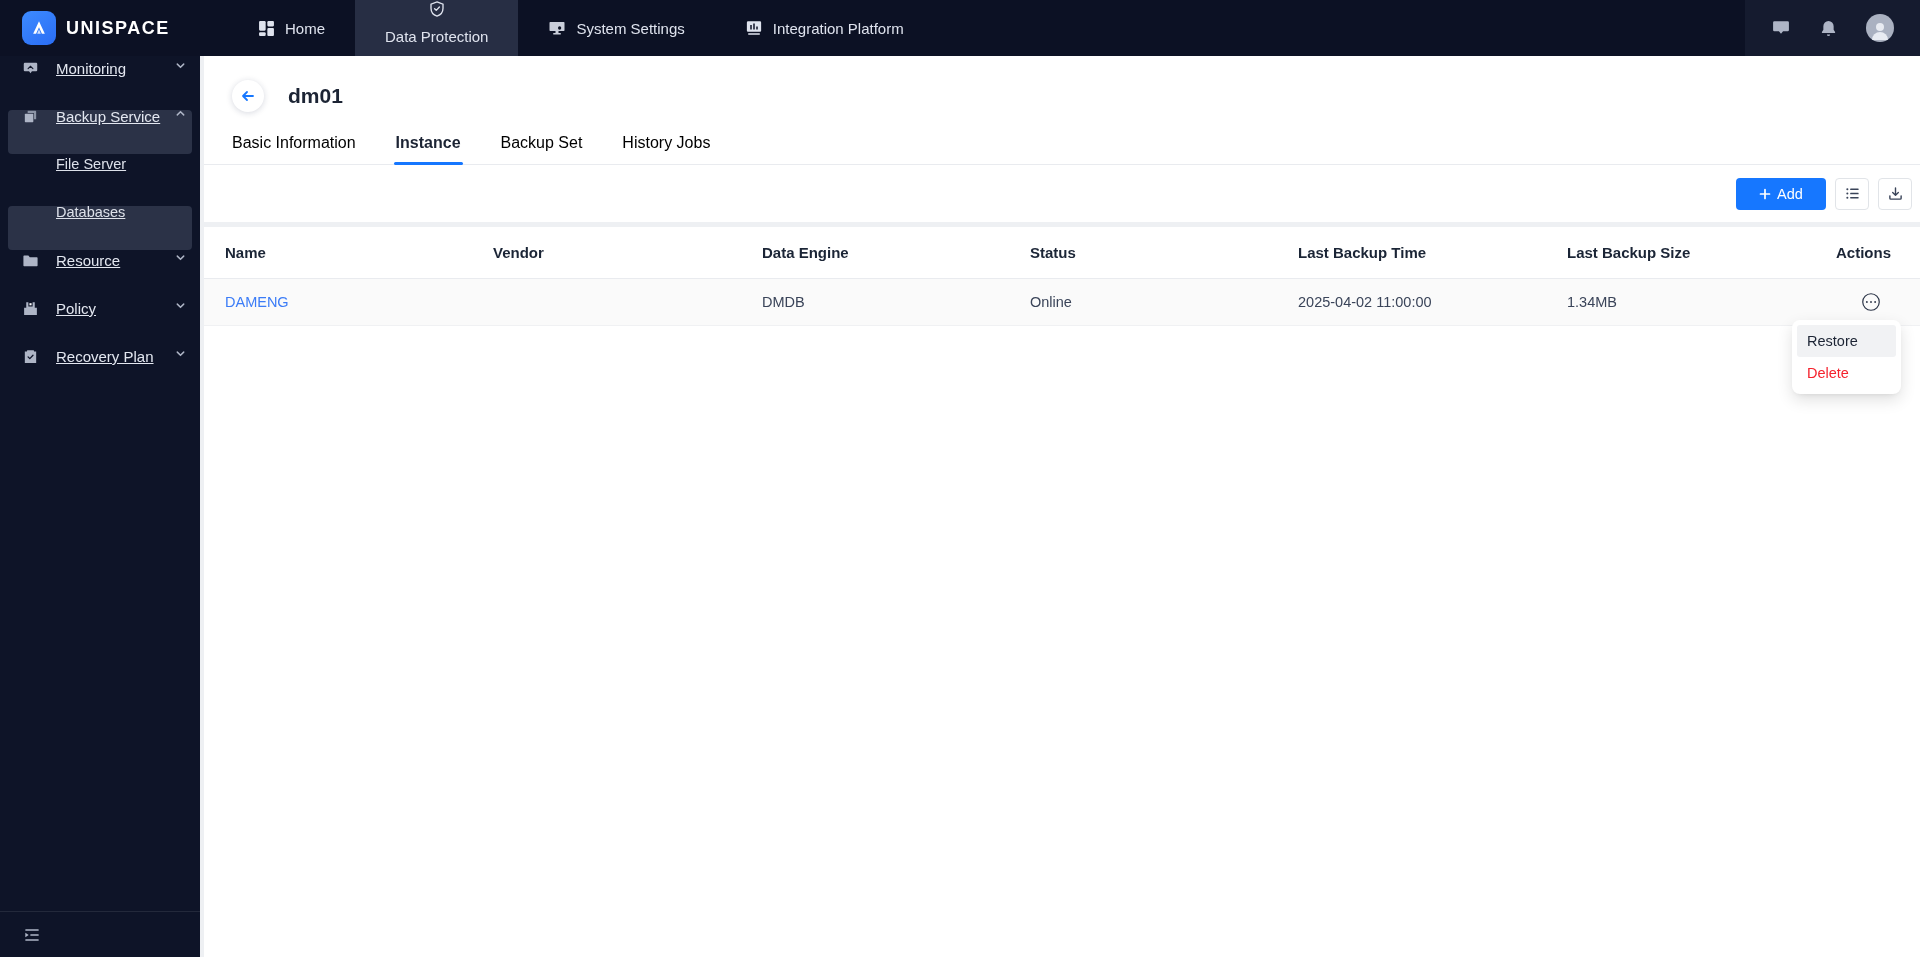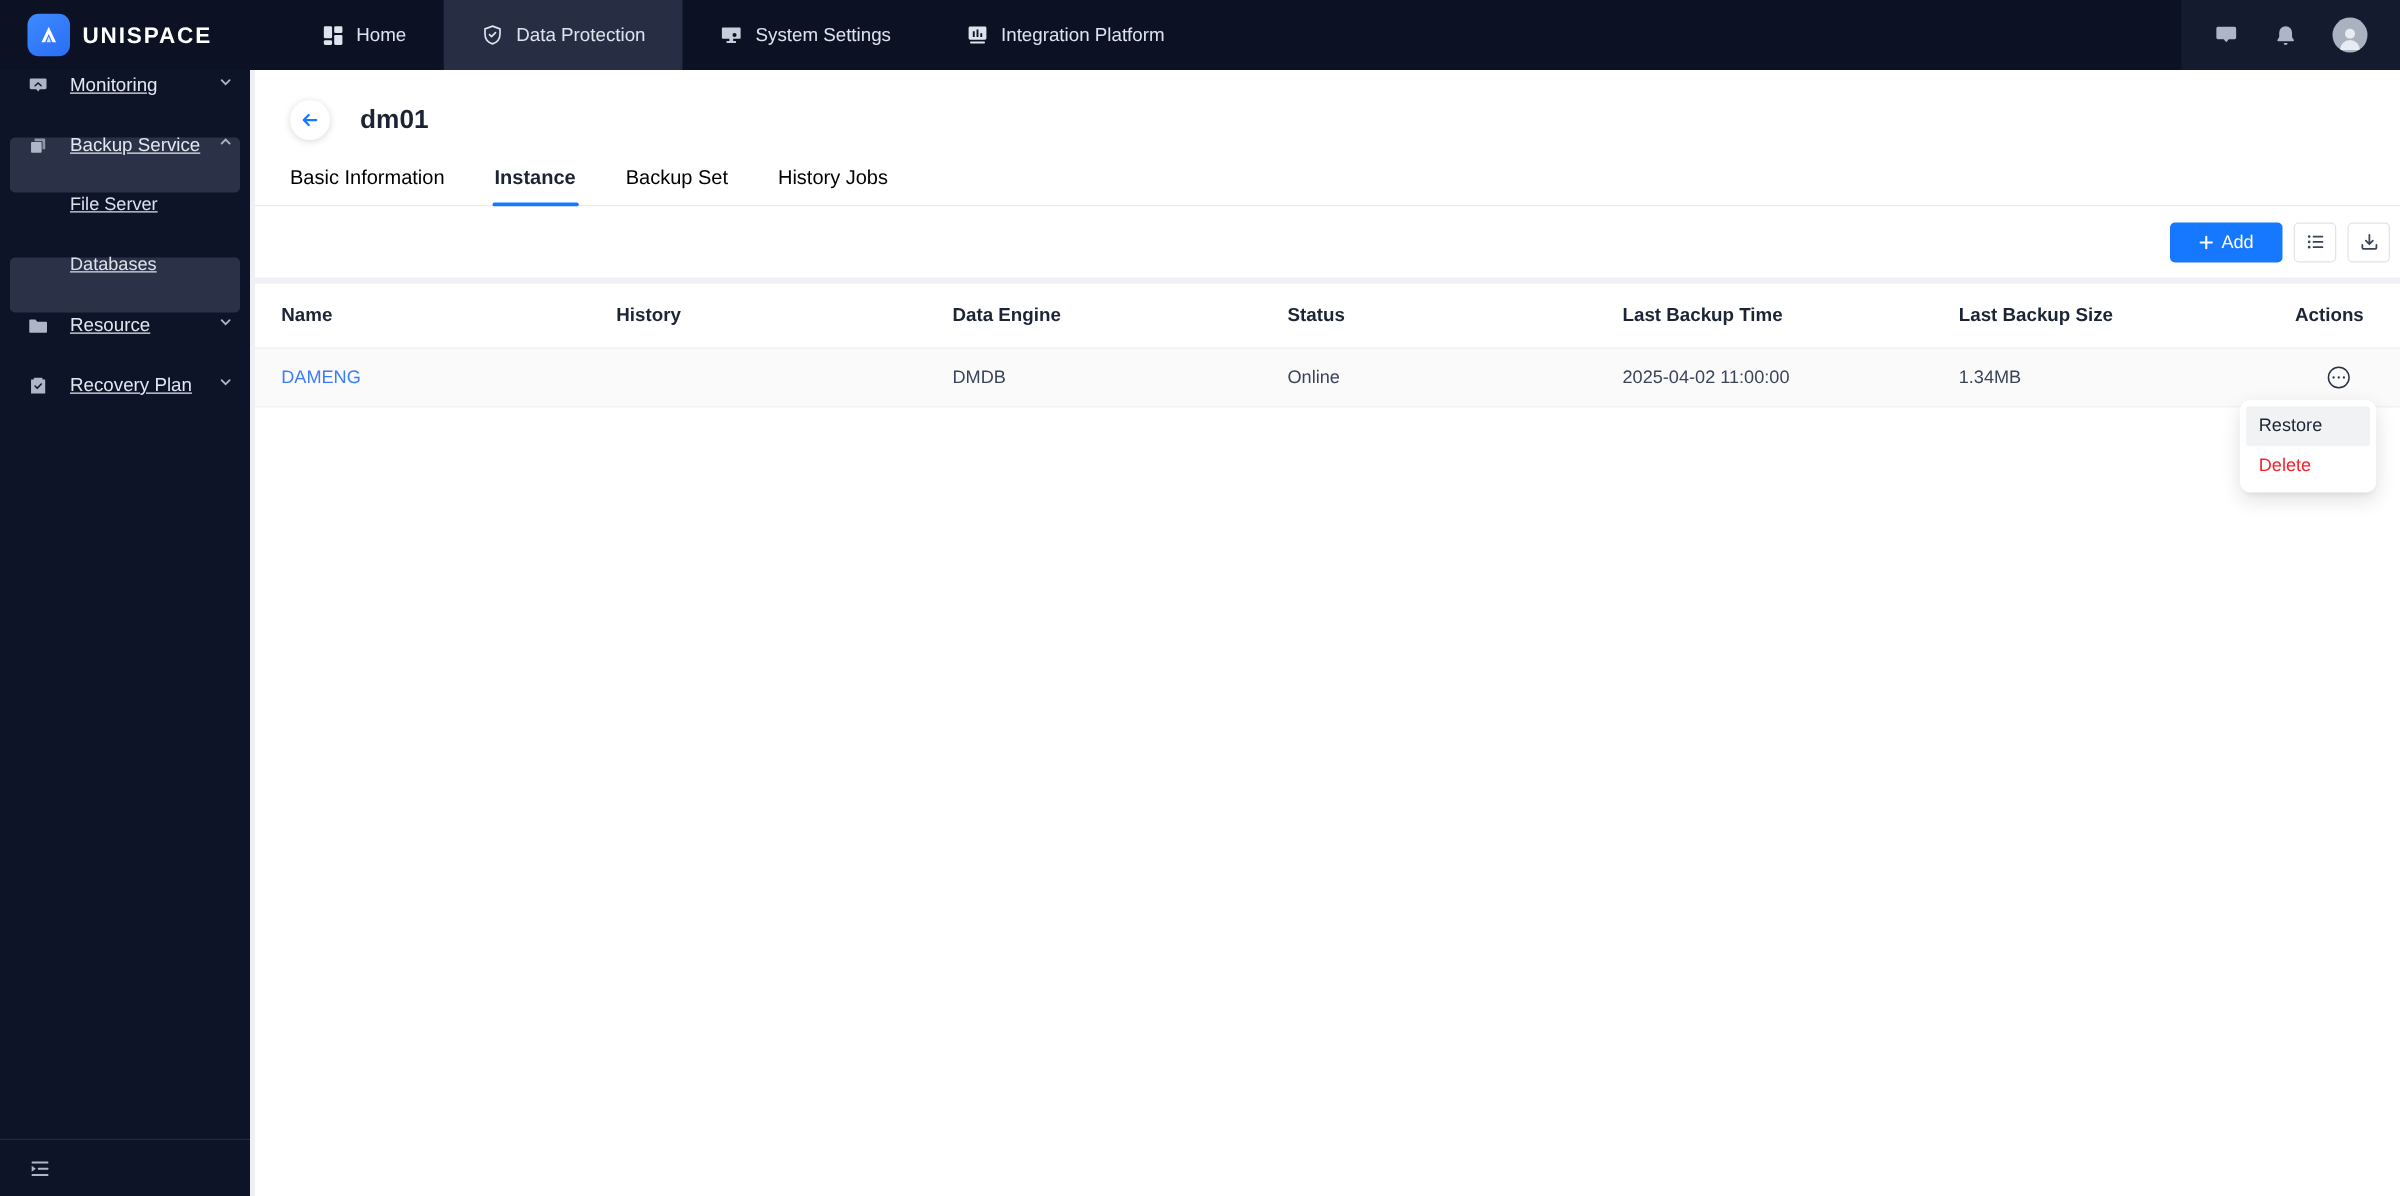--- a/index.html
+++ b/index.html
@@ -9,21 +9,21 @@
   
   .topbar { height:56px; background:var(--navbar-bg); display:flex; align-items:stretch; color:#e7eaf2; }
   .brand { width:200px; display:flex; align-items:center; padding-left:22px; flex:0 0 auto; }
   .brand-logo { width:34px; height:34px; border-radius:9px;
     background:linear-gradient(145deg,#3d8bff 0%,#2a6df5 100%);
     display:flex; align-items:center; justify-content:center; }
   .brand-name { color:#fff; font-size:18px; font-weight:bold; letter-spacing:1.5px; margin-left:10px; }
   .topnav { display:flex; align-items:stretch; margin-left:28px; }
   .topnav-item { display:flex; align-items:center; gap:10px; padding:0 30px; font-size:15px;
     color:#dfe3ee; cursor:pointer; white-space:nowrap; }
-  .topnav-item.active { background:var(--navbar-active-bg); }
+  .topnav-item.active { background:var(--navbar-active-bg);flex-direction:column; }
   .topnav-item svg { flex:0 0 auto; }
   .topbar-spacer { flex:1; }
   .topbar-right { background:var(--navbar-right-bg); display:flex; align-items:center; gap:28px; padding:0 26px; }
   .topbar-right .tb-icon { color:#aeb5c6; display:flex; align-items:center; cursor:pointer; }
   .avatar { width:28px; height:28px; border-radius:50%; background:#aab1c1; display:flex; align-items:flex-end;
     justify-content:center; overflow:hidden; cursor:pointer; }
 
   
   .shell { display:flex; height:901px; }
 
@@ -192,20 +192,34 @@
       <span class="s-label">Resource</span>
       <span class="s-chev">
         <svg width="11" height="11" viewBox="0 0 12 12" fill="none" stroke="currentColor" stroke-width="1.6" stroke-linecap="round">
             <path d="M2.5 4.5 L6 8 L9.5 4.5"></path>
           </svg>
       </span>
     </div>
     <div class="side-item">
       <span class="s-icon">
         <svg width="17" height="17" viewBox="0 0 24 24" fill="currentColor">
+          <path d="M6 3 h12 v8 h3 v10 H3 V11 h3 Z M9 3 v6 h6 V3 Z" fill-rule="evenodd"></path>
+          <rect x="10.5" y="4.5" width="3" height="3" fill="#fff"></rect>
+        </svg>
+      </span>
+      <span class="s-label">Policy</span>
+      <span class="s-chev">
+        <svg width="11" height="11" viewBox="0 0 12 12" fill="none" stroke="currentColor" stroke-width="1.6" stroke-linecap="round">
+            <path d="M2.5 4.5 L6 8 L9.5 4.5"></path>
+          </svg>
+      </span>
+    </div>
+    <div class="side-item">
+      <span class="s-icon">
+        <svg width="17" height="17" viewBox="0 0 24 24" fill="currentColor">
           <path d="M8 3 h8 a1 1 0 0 1 1 1 v1 h3 v16 H4 V5 h3 V4 a1 1 0 0 1 1 -1 z"></path>
           <path d="M8.6 12.5 L11 15 L15.5 10.2" stroke="#0e1428" stroke-width="1.8" fill="none" stroke-linecap="round" stroke-linejoin="round"></path>
         </svg>
       </span>
       <span class="s-label">Recovery Plan</span>
       <span class="s-chev">
         <svg width="11" height="11" viewBox="0 0 12 12" fill="none" stroke="currentColor" stroke-width="1.6" stroke-linecap="round">
             <path d="M2.5 4.5 L6 8 L9.5 4.5"></path>
           </svg>
       </span>
@@ -262,21 +276,21 @@
           </svg>
         </span>
       </div>
     </div>
 
     <div class="divider-band"></div>
 
     <div class="table">
       <div class="tbl-header">
         <div class="c-first">Name</div>
-        <div>History</div>
+        <div>Vendor</div>
         <div>Data Engine</div>
         <div>Status</div>
         <div>Last Backup Time</div>
         <div>Last Backup Size</div>
         <div class="c-actions">Actions</div>
       </div>
       <div class="tbl-row">
         <div class="c-first"><a class="link">DAMENG</a></div>
         <div></div>
         <div>DMDB</div>

